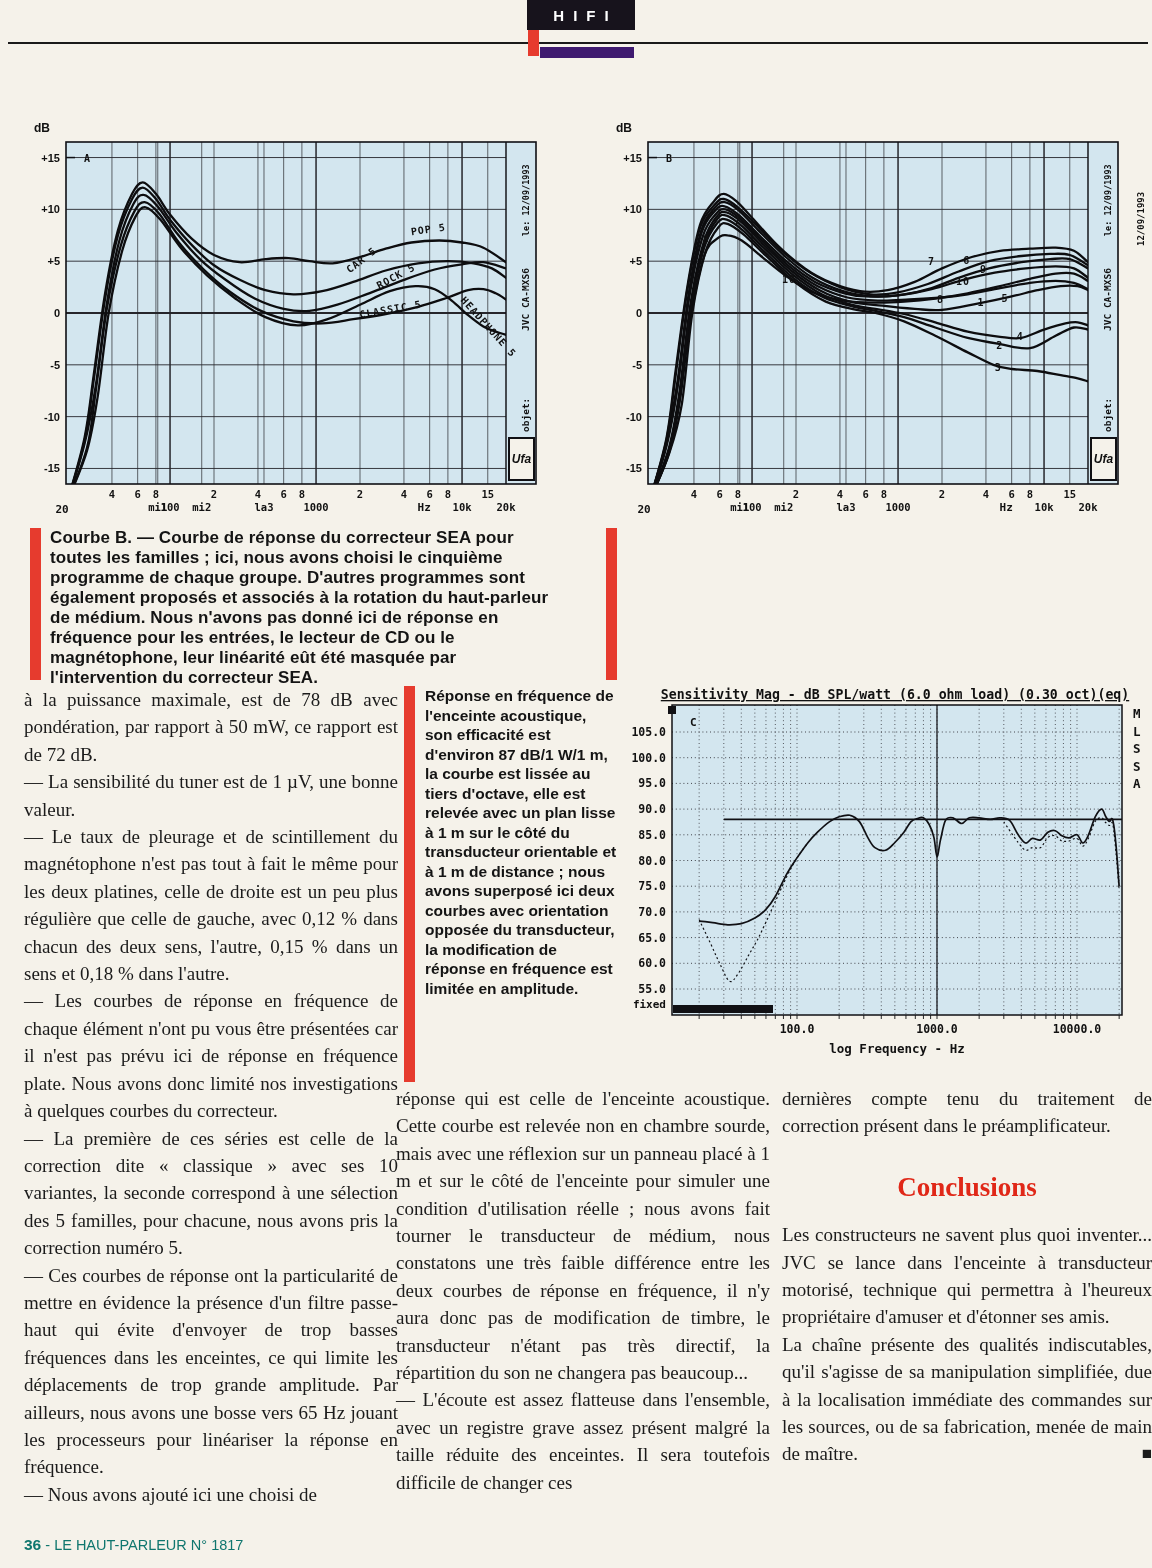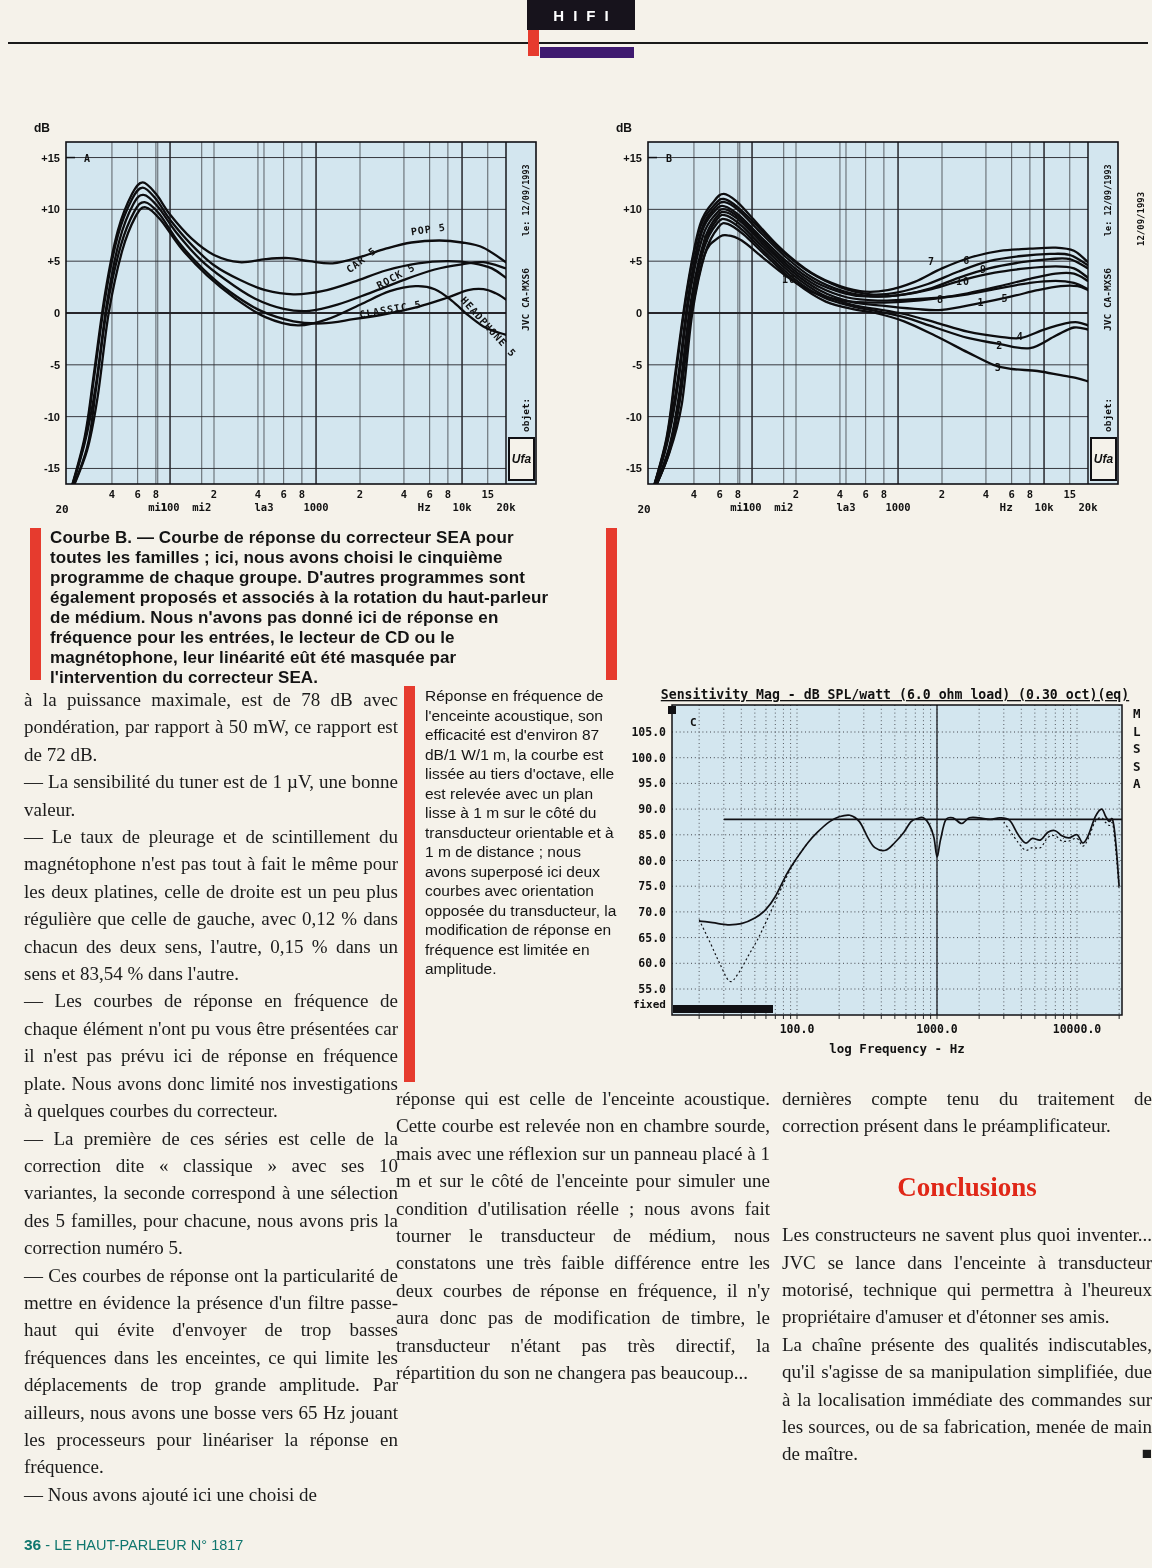--- a/index.html
+++ b/index.html
@@ -12,21 +12,21 @@
   .hdr-label{color:#fff;font-family:"Liberation Sans",sans-serif;font-weight:bold;
              font-size:15px;letter-spacing:9px;padding-left:9px;}
   .hdr-red{position:absolute;left:528px;top:14px;width:11px;height:42px;background:#e63b2e;}
   .hdr-purple{position:absolute;left:540px;top:47px;width:94px;height:11px;background:#3f1a70;}
   
   .chart-svg{position:absolute;}
   
   .cap-bar{position:absolute;width:11px;background:#e63b2e;}
   .caption{position:absolute;font-family:"Liberation Sans",sans-serif;font-weight:bold;
            font-size:17px;line-height:20px;color:#141414;letter-spacing:.1px;}
-  .side-caption{position:absolute;font-family:"Liberation Sans",sans-serif;font-weight:normal;
+  .side-caption{position:absolute;font-family:"Liberation Sans",sans-serif;font-weight:bold;
            font-size:15.5px;line-height:19.5px;color:#141414;}
   
   .col{position:absolute;text-align:justify;font-size:19px;line-height:27.4px;}
   .col p{margin:0;}
   .conclusions{font-family:"Liberation Serif",serif;font-weight:bold;color:#e02818;
                font-size:27px;text-align:center;margin:34px 0 20px 0 !important;}
   .endmark{float:right;font-size:17px;line-height:27.4px;}
   
   .footer{position:absolute;left:24px;top:1536px;font-family:"Liberation Sans",sans-serif;
           font-size:14.5px;color:#0f766e;}
@@ -224,21 +224,21 @@
     </svg>
 
   <div class="cap-bar" style="left:30px;top:528px;height:152px"></div>
   <div class="caption" style="left:50px;top:528px;width:518px">Courbe B. — Courbe de réponse du correcteur SEA pour toutes les familles ; ici, nous avons choisi le cinquième programme de chaque groupe. D'autres programmes sont également proposés et associés à la rotation du haut-parleur de médium. Nous n'avons pas donné ici de réponse en fréquence pour les entrées, le lecteur de CD ou le magnétophone, leur linéarité eût été masquée par l'intervention du correcteur SEA.</div>
 
   <div class="cap-bar" style="left:606px;top:528px;height:152px"></div>
 
   <div class="col" style="left:24px;top:686px;width:374px">
     <p>à la puissance maximale, est de 78 dB avec pondération, par rapport à 50 mW, ce rapport est de 72 dB.</p>
     <p>— La sensibilité du tuner est de 1 µV, une bonne valeur.</p>
-    <p>— Le taux de pleurage et de scintillement du magnétophone n'est pas tout à fait le même pour les deux platines, celle de droite est un peu plus régulière que celle de gauche, avec 0,12 % dans chacun des deux sens, l'autre, 0,15 % dans un sens et 83,54 % dans l'autre.</p>
+    <p>— Le taux de pleurage et de scintillement du magnétophone n'est pas tout à fait le même pour les deux platines, celle de droite est un peu plus régulière que celle de gauche, avec 0,12 % dans chacun des deux sens, l'autre, 0,15 % dans un sens et 0,18 % dans l'autre.</p>
     <p>— Les courbes de réponse en fréquence de chaque élément n'ont pu vous être présentées car il n'est pas prévu ici de réponse en fréquence plate. Nous avons donc limité nos investigations à quelques courbes du correcteur.</p>
     <p>— La première de ces séries est celle de la correction dite « classique » avec ses 10 variantes, la seconde correspond à une sélection des 5 familles, pour chacune, nous avons pris la correction numéro 5.</p>
     <p>— Ces courbes de réponse ont la particularité de mettre en évidence la présence d'un filtre passe-haut qui évite d'envoyer de trop basses fréquences dans les enceintes, ce qui limite les déplacements de trop grande amplitude. Par ailleurs, nous avons une bosse vers 65 Hz jouant les processeurs pour linéariser la réponse en fréquence.</p>
     <p>— Nous avons ajouté ici une choisi de</p>
   </div>
 
   <div class="cap-bar" style="left:404px;top:686px;height:396px"></div>
   <div class="side-caption" style="left:425px;top:686px;width:192px">Réponse en fréquence de l'enceinte acoustique, son efficacité est d'environ 87 dB/1 W/1 m, la courbe est lissée au tiers d'octave, elle est relevée avec un plan lisse à 1 m sur le côté du transducteur orientable et à 1 m de distance ; nous avons superposé ici deux courbes avec orientation opposée du transducteur, la modification de réponse en fréquence est limitée en amplitude.</div>
 
   <svg id="svg-mlssa" class="chart-svg" style="left:612px;top:686px" width="540" height="392">
@@ -343,20 +343,21 @@
       </clipPath>
       <g clip-path="url(#mlssa-clip)">
         <path d="M87.1 235.2C89.4 235.4 95.9 236.1 100.7 236.7C105.5 237.3 111.0 238.6 115.7 238.8C120.5 238.9 124.8 238.8 129.3 237.7C133.8 236.6 138.7 234.5 142.9 232.1C147.0 229.7 150.5 226.9 153.9 223.3C157.4 219.7 159.8 216.5 163.3 210.5C166.8 204.5 171.5 193.8 175.1 187.3C178.7 180.9 181.5 177.1 185.0 171.9C188.5 166.8 192.7 160.8 196.1 156.5C199.5 152.2 201.9 149.7 205.5 146.2C209.0 142.8 213.6 138.5 217.3 135.9C220.9 133.4 223.6 131.9 227.1 130.8C230.6 129.7 234.8 128.4 238.2 129.3C241.6 130.1 244.7 132.3 247.6 135.9C250.5 139.6 253.2 147.1 255.7 151.4C258.3 155.7 259.9 159.5 262.9 161.6C265.9 163.8 270.4 165.1 273.7 164.2C277.0 163.4 279.8 159.5 282.9 156.5C285.9 153.5 289.2 149.7 291.9 146.2C294.5 142.8 296.5 138.3 298.8 135.9C301.1 133.6 303.8 133.0 305.9 132.4C308.0 131.7 309.5 130.8 311.4 131.8C313.3 132.9 315.5 135.3 317.2 138.5C319.0 141.8 320.6 146.1 321.9 151.4C323.2 156.7 323.9 170.0 325.0 170.4C326.1 170.8 327.1 159.9 328.5 153.9C330.0 147.9 331.4 138.1 333.5 134.4C335.6 130.7 338.3 131.3 341.0 131.8C343.6 132.4 346.9 137.5 349.7 137.5C352.4 137.5 354.3 132.8 357.3 131.8C360.2 130.9 363.6 131.6 367.1 131.8C370.6 132.1 374.8 133.4 378.2 133.4C381.6 133.4 384.4 131.7 387.6 131.8C390.8 132.0 394.5 131.6 397.6 134.4C400.7 137.2 403.5 145.0 406.2 148.8C408.9 152.6 411.3 156.4 413.7 157.0C416.1 157.6 417.9 152.9 420.4 152.4C422.9 151.9 426.1 155.0 428.7 153.9C431.2 152.9 433.5 147.8 435.9 146.2C438.4 144.7 441.0 144.1 443.3 144.7C445.6 145.3 447.6 148.6 449.9 149.8C452.2 151.0 454.7 152.1 457.2 151.9C459.7 151.7 462.7 147.9 465.0 148.8C467.3 149.7 468.9 156.9 470.8 157.0C472.6 157.2 474.0 154.2 476.1 149.8C478.2 145.5 481.0 135.3 483.2 130.8C485.5 126.4 487.9 123.2 489.7 123.1C491.4 123.0 492.3 128.2 493.6 130.3C494.8 132.4 496.1 134.8 497.3 135.4C498.5 136.0 499.6 130.0 500.7 133.9C501.9 137.8 503.0 148.0 504.0 159.1C505.1 170.1 506.6 193.3 507.1 200.2" fill="none" stroke="#101014" stroke-width="1.7" stroke-linejoin="round"></path>
         <path d="M391.8 135.9C394.2 139.4 402.5 151.8 406.2 156.5C409.8 161.2 411.3 163.4 413.7 164.2C416.1 165.1 417.9 162.1 420.4 161.6C422.9 161.2 426.1 163.4 428.7 161.6C431.2 159.9 433.5 153.3 435.9 151.4C438.4 149.4 441.0 149.2 443.3 149.8C445.6 150.4 447.6 154.1 449.9 155.0C452.2 155.8 454.7 155.4 457.2 155.0C459.7 154.5 462.7 151.5 465.0 152.4C467.3 153.3 468.9 160.0 470.8 160.1C472.6 160.2 474.0 157.0 476.1 152.9C478.2 148.8 481.0 138.9 483.2 135.4C485.5 131.9 487.9 131.7 489.7 131.8C491.4 132.0 492.3 135.2 493.6 136.5C494.8 137.7 496.1 139.3 497.3 139.5C498.5 139.8 499.6 133.5 500.7 138.0C501.9 142.5 503.0 155.8 504.0 166.8C505.1 177.8 506.6 197.6 507.1 203.8" fill="none" stroke="#101014" stroke-width="1.2" stroke-linejoin="round" stroke-dasharray="2 2.6"></path>
         <path d="M87.1 233.6C89.0 237.5 94.8 249.5 98.2 256.7C101.6 264.0 104.4 270.9 107.6 277.3C110.8 283.7 114.5 293.6 117.6 295.3C120.7 297.0 123.0 291.9 126.2 287.6C129.3 283.3 133.3 275.2 136.4 269.6C139.6 264.0 142.3 259.7 145.2 254.2C148.2 248.6 150.9 242.6 153.9 236.2C157.0 229.8 159.8 223.3 163.3 215.6C166.8 207.9 171.5 197.2 175.1 189.9C178.7 182.6 181.5 177.5 185.0 171.9C188.5 166.4 194.2 159.1 196.1 156.5" fill="none" stroke="#101014" stroke-width="1.2" stroke-linejoin="round" stroke-dasharray="2 2.6"></path>
       </g>
     </svg>
 
   <div class="col" style="left:396px;top:1085px;width:374px">
     <p>réponse qui est celle de l'enceinte acoustique. Cette courbe est relevée non en chambre sourde, mais avec une réflexion sur un panneau placé à 1 m et sur le côté de l'enceinte pour simuler une condition d'utilisation réelle ; nous avons fait tourner le transducteur de médium, nous constatons une très faible différence entre les deux courbes de réponse en fréquence, il n'y aura donc pas de modification de timbre, le transducteur n'étant pas très directif, la répartition du son ne changera pas beaucoup...</p>
+    <p>— L'écoute est assez flatteuse dans l'ensemble, avec un registre grave assez présent malgré la taille réduite des enceintes. Il sera toutefois difficile de changer ces</p>
   </div>
 
   <div class="col" style="left:782px;top:1085px;width:370px">
     <p>dernières compte tenu du traitement de correction présent dans le préamplificateur.</p>
     <p class="conclusions">Conclusions</p>
     <p>Les constructeurs ne savent plus quoi inventer... JVC se lance dans l'enceinte à transducteur motorisé, technique qui permettra à l'heureux propriétaire d'amuser et d'étonner ses amis.</p>
     <p><span>La chaîne présente des qualités indiscutables, qu'il s'agisse de sa manipulation simplifiée, due à la localisation immédiate des commandes sur les sources, ou de sa fabrication, menée de main de maître.</span><span class="endmark">■</span></p>
   </div>
 
   <div class="footer"><b>36</b><span> - LE HAUT-PARLEUR N° 1817</span></div>

